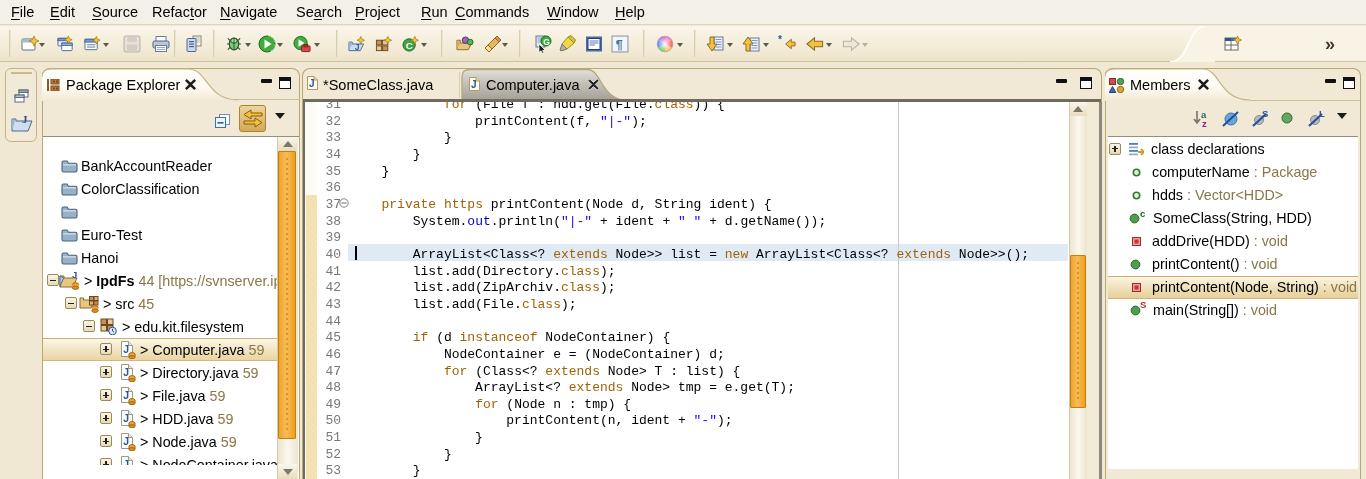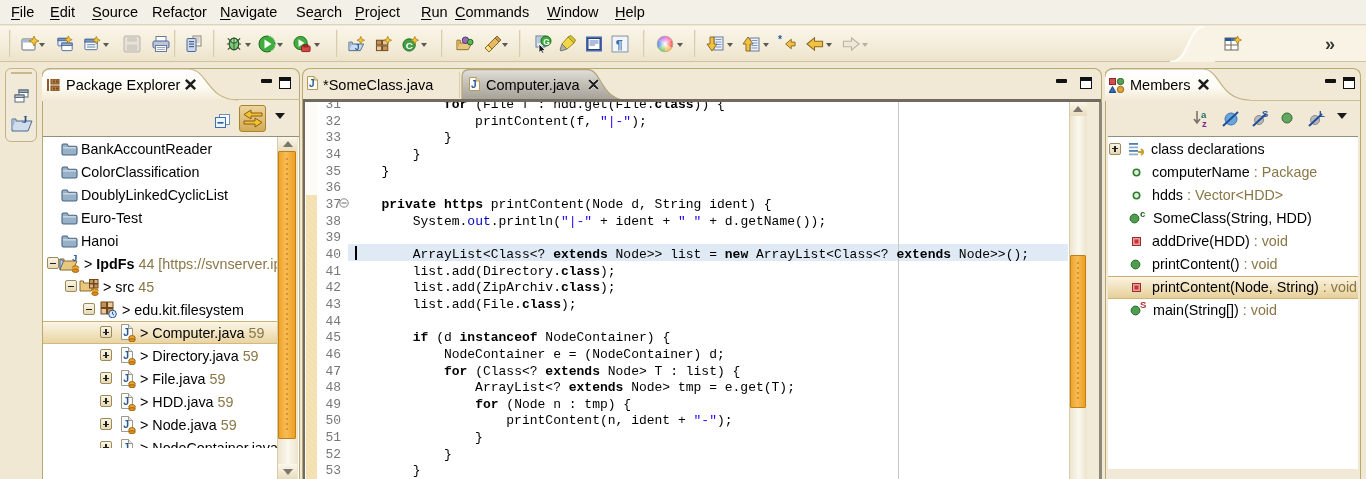--- a/index.html
+++ b/index.html
@@ -39,21 +39,21 @@
 .expander:before { content:""; position:absolute; left:2px; top:4.5px; width:6px; height:1.4px; background:#222; }
 .expander.plus:after { content:""; position:absolute; left:4.3px; top:2.2px; width:1.4px; height:6px; background:#222; }
 
 
 .sbtrough { position:absolute; background:linear-gradient(90deg,#ece4cf,#fbf8ee 50%,#ece4cf); border-left:1px solid #d6cbab; }
 .sbthumb { position:absolute; left:1px; background:linear-gradient(90deg,#efa428,#f6bc58 45%,#ef9f1e); border:1px solid #c07f17; border-radius:1px; }
 .sbdots { position:absolute; left:50%; margin-left:-1px; top:6px; bottom:6px; width:2px; background:repeating-linear-gradient(#dc9226 0 2px, transparent 2px 5px); }
 
 
 #code { position:absolute; font-family:"Liberation Mono", monospace; font-size:13px; line-height:16.65px; white-space:pre; color:#000; }
-#code .k { color:#000000; font-weight:bold; }
+#code .k { color:#a16207; font-weight:normal; }
 #code .s { color:#2a00ff; }
 #code .o { color:#0000c0; }
 #lnums { position:absolute; font-family:"Liberation Mono", monospace; font-size:13px; line-height:16.65px; color:#787878; text-align:right; white-space:pre; }
 </style>
 </head>
 <body>
 <div id="page">
 
 <div id="menubar">
   <span style="left:11px"><u>F</u>ile</span>
@@ -344,36 +344,35 @@
   <svg class="abs" style="left:283px;top:141px" width="10" height="6" viewBox="0 0 10 6">
         <path d="M5,0 L10,6 L0,6 Z" fill="#7b776a"></path>
       </svg>
   <div class="sbthumb" style="left:278px;top:151px;width:18px;height:288px">
         <div class="sbdots"></div>
       </div>
   <div class="abs" style="left:278px;top:464px;width:19px;height:15px;background:linear-gradient(#faf6ea,#e8dcbe)"></div>
   <svg class="abs" style="left:283px;top:469px" width="10" height="6" viewBox="0 0 10 6">
         <path d="M5,6 L10,0 L0,0 Z" fill="#7b776a"></path>
       </svg>
-  <div id="perows" style="position:absolute;left:43px;top:137px;width:234px;height:311px;overflow:hidden">
+  <div id="perows" style="position:absolute;left:43px;top:154px;width:234px;height:311px;overflow:hidden">
 <svg class="abs" style="left:18px;top:4.5px" width="17" height="14" viewBox="0 0 17 14">
           <path d="M1,3.5 Q1,2 2.5,2 L6,2 L7.5,4.2 L14.5,4.2 Q16,4.2 16,5.7 L16,11.5 Q16,13 14.5,13 L2.5,13 Q1,13 1,11.5 Z" fill="#97b1c9" stroke="#49647e" stroke-width="1.1"></path>
           <path d="M2,5.8 L15,5.8" stroke="#c6d5e2" stroke-width="1.6"></path>
         </svg>
         <span class="treerow" style="left:38px;top:3.5px">BankAccountReader</span>
 <svg class="abs" style="left:18px;top:27.5px" width="17" height="14" viewBox="0 0 17 14">
           <path d="M1,3.5 Q1,2 2.5,2 L6,2 L7.5,4.2 L14.5,4.2 Q16,4.2 16,5.7 L16,11.5 Q16,13 14.5,13 L2.5,13 Q1,13 1,11.5 Z" fill="#97b1c9" stroke="#49647e" stroke-width="1.1"></path>
           <path d="M2,5.8 L15,5.8" stroke="#c6d5e2" stroke-width="1.6"></path>
         </svg>
         <span class="treerow" style="left:38px;top:26.5px">ColorClassification</span>
 <svg class="abs" style="left:18px;top:50.5px" width="17" height="14" viewBox="0 0 17 14">
           <path d="M1,3.5 Q1,2 2.5,2 L6,2 L7.5,4.2 L14.5,4.2 Q16,4.2 16,5.7 L16,11.5 Q16,13 14.5,13 L2.5,13 Q1,13 1,11.5 Z" fill="#97b1c9" stroke="#49647e" stroke-width="1.1"></path>
           <path d="M2,5.8 L15,5.8" stroke="#c6d5e2" stroke-width="1.6"></path>
         </svg>
-        <span class="treerow" style="left:38px;top:49.5px">DoublyLinkedCyclicList</span>
 <svg class="abs" style="left:18px;top:73.5px" width="17" height="14" viewBox="0 0 17 14">
           <path d="M1,3.5 Q1,2 2.5,2 L6,2 L7.5,4.2 L14.5,4.2 Q16,4.2 16,5.7 L16,11.5 Q16,13 14.5,13 L2.5,13 Q1,13 1,11.5 Z" fill="#97b1c9" stroke="#49647e" stroke-width="1.1"></path>
           <path d="M2,5.8 L15,5.8" stroke="#c6d5e2" stroke-width="1.6"></path>
         </svg>
         <span class="treerow" style="left:38px;top:72.5px">Euro-Test</span>
 <svg class="abs" style="left:18px;top:96.5px" width="17" height="14" viewBox="0 0 17 14">
           <path d="M1,3.5 Q1,2 2.5,2 L6,2 L7.5,4.2 L14.5,4.2 Q16,4.2 16,5.7 L16,11.5 Q16,13 14.5,13 L2.5,13 Q1,13 1,11.5 Z" fill="#97b1c9" stroke="#49647e" stroke-width="1.1"></path>
           <path d="M2,5.8 L15,5.8" stroke="#c6d5e2" stroke-width="1.6"></path>
         </svg>
         <span class="treerow" style="left:38px;top:95.5px">Hanoi</span>

